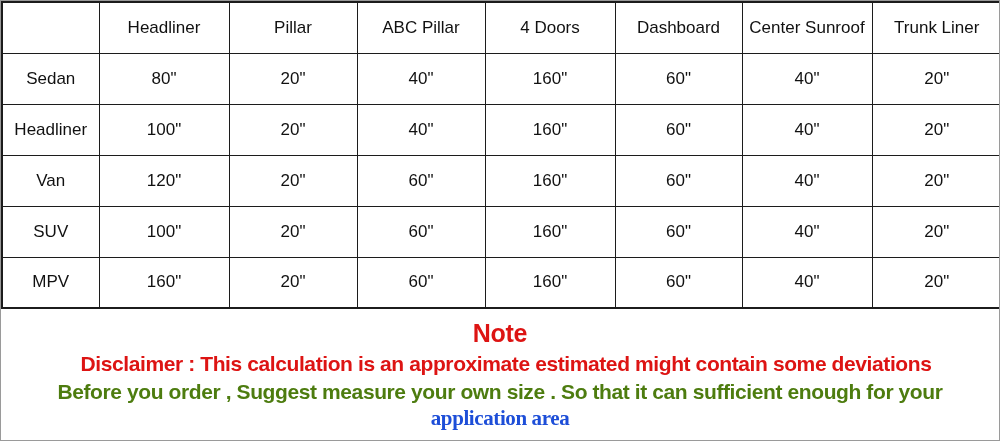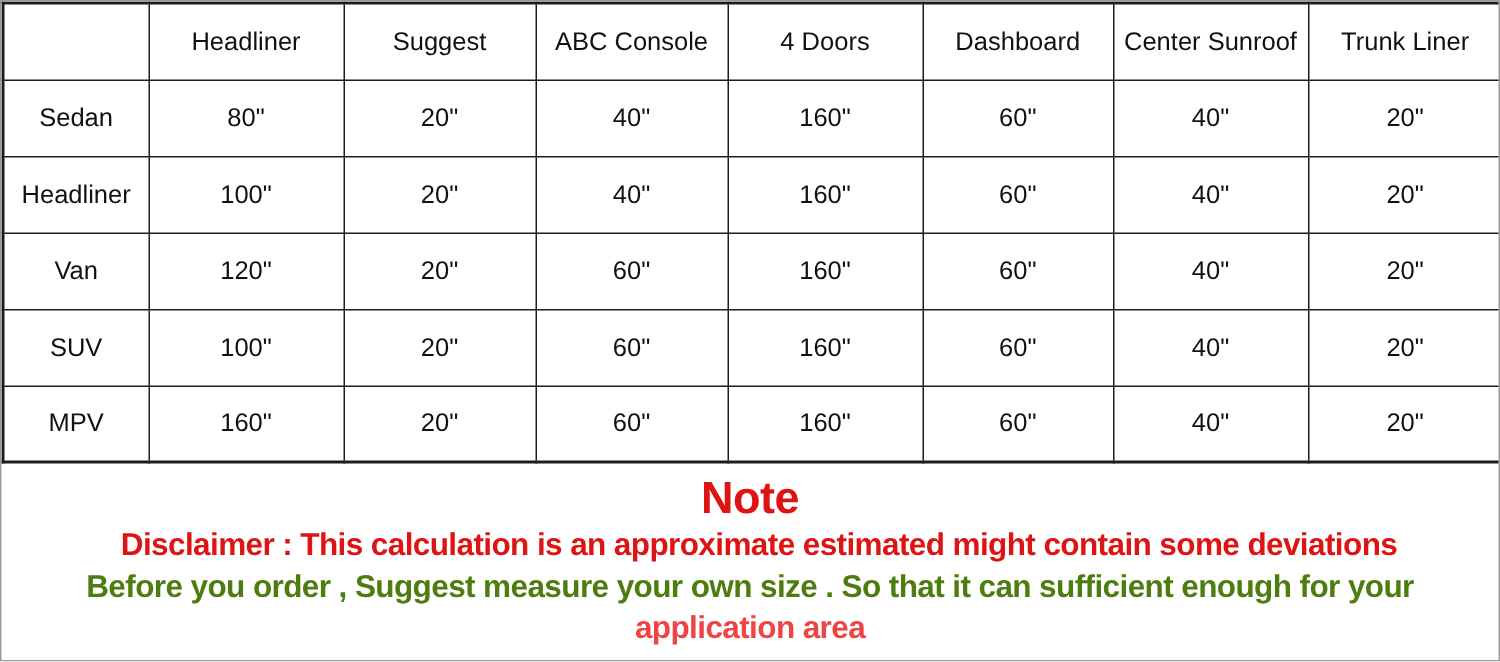--- a/index.html
+++ b/index.html
@@ -34,21 +34,21 @@
   }
   table.size-table { border: 2px solid #1c1c1c; }
 
   .note-area {
     width: 100%;
     height: 127px;
     padding-top: 7px;
     text-align: center;
   }
   .note-title {
-    font-size: 30px;
+    font-size: 25px;
     font-weight: bold;
     line-height: 34px;
     letter-spacing: -0.3px;
     white-space: nowrap;
   }
   .note-line {
     font-size: 21px;
     font-weight: bold;
     line-height: 27.5px;
     letter-spacing: -0.4px;
@@ -68,22 +68,22 @@
       <col style="width:128px">
       <col style="width:130px">
       <col style="width:127px">
       <col style="width:130px">
       <col style="width:130px">
     </colgroup>
     <tbody>
       <tr>
         <td></td>
         <td>Headliner</td>
-        <td>Suggest</td>
-        <td>ABC Console</td>
+        <td>Pillar</td>
+        <td>ABC Pillar</td>
         <td>4 Doors</td>
         <td>Dashboard</td>
         <td>Center Sunroof</td>
         <td>Trunk Liner</td>
       </tr>
       <tr>
         <td>Sedan</td>
         <td>80"</td>
         <td>20"</td>
         <td>40"</td>
@@ -132,16 +132,16 @@
         <td>40"</td>
         <td>20"</td>
       </tr>
     </tbody>
   </table>
 
   <div class="note-area">
     <div class="note-title" style="color: rgb(221, 20, 19);">Note</div>
     <div class="note-line" style="color: rgb(221, 20, 19); padding-left: 12px;">Disclaimer : This calculation is an approximate estimated might contain some deviations</div>
     <div class="note-line" style="color: #4d7c0f;">Before you order , Suggest measure your own size . So that it can sufficient enough for your</div>
-    <div class="note-line" style="color: #ef4444;">application area</div>
+    <div class="note-line" style="color: #1d4ed8; font-family: Liberation Serif, serif;">application area</div>
   </div>
 
 </div>
 
 </body></html>

